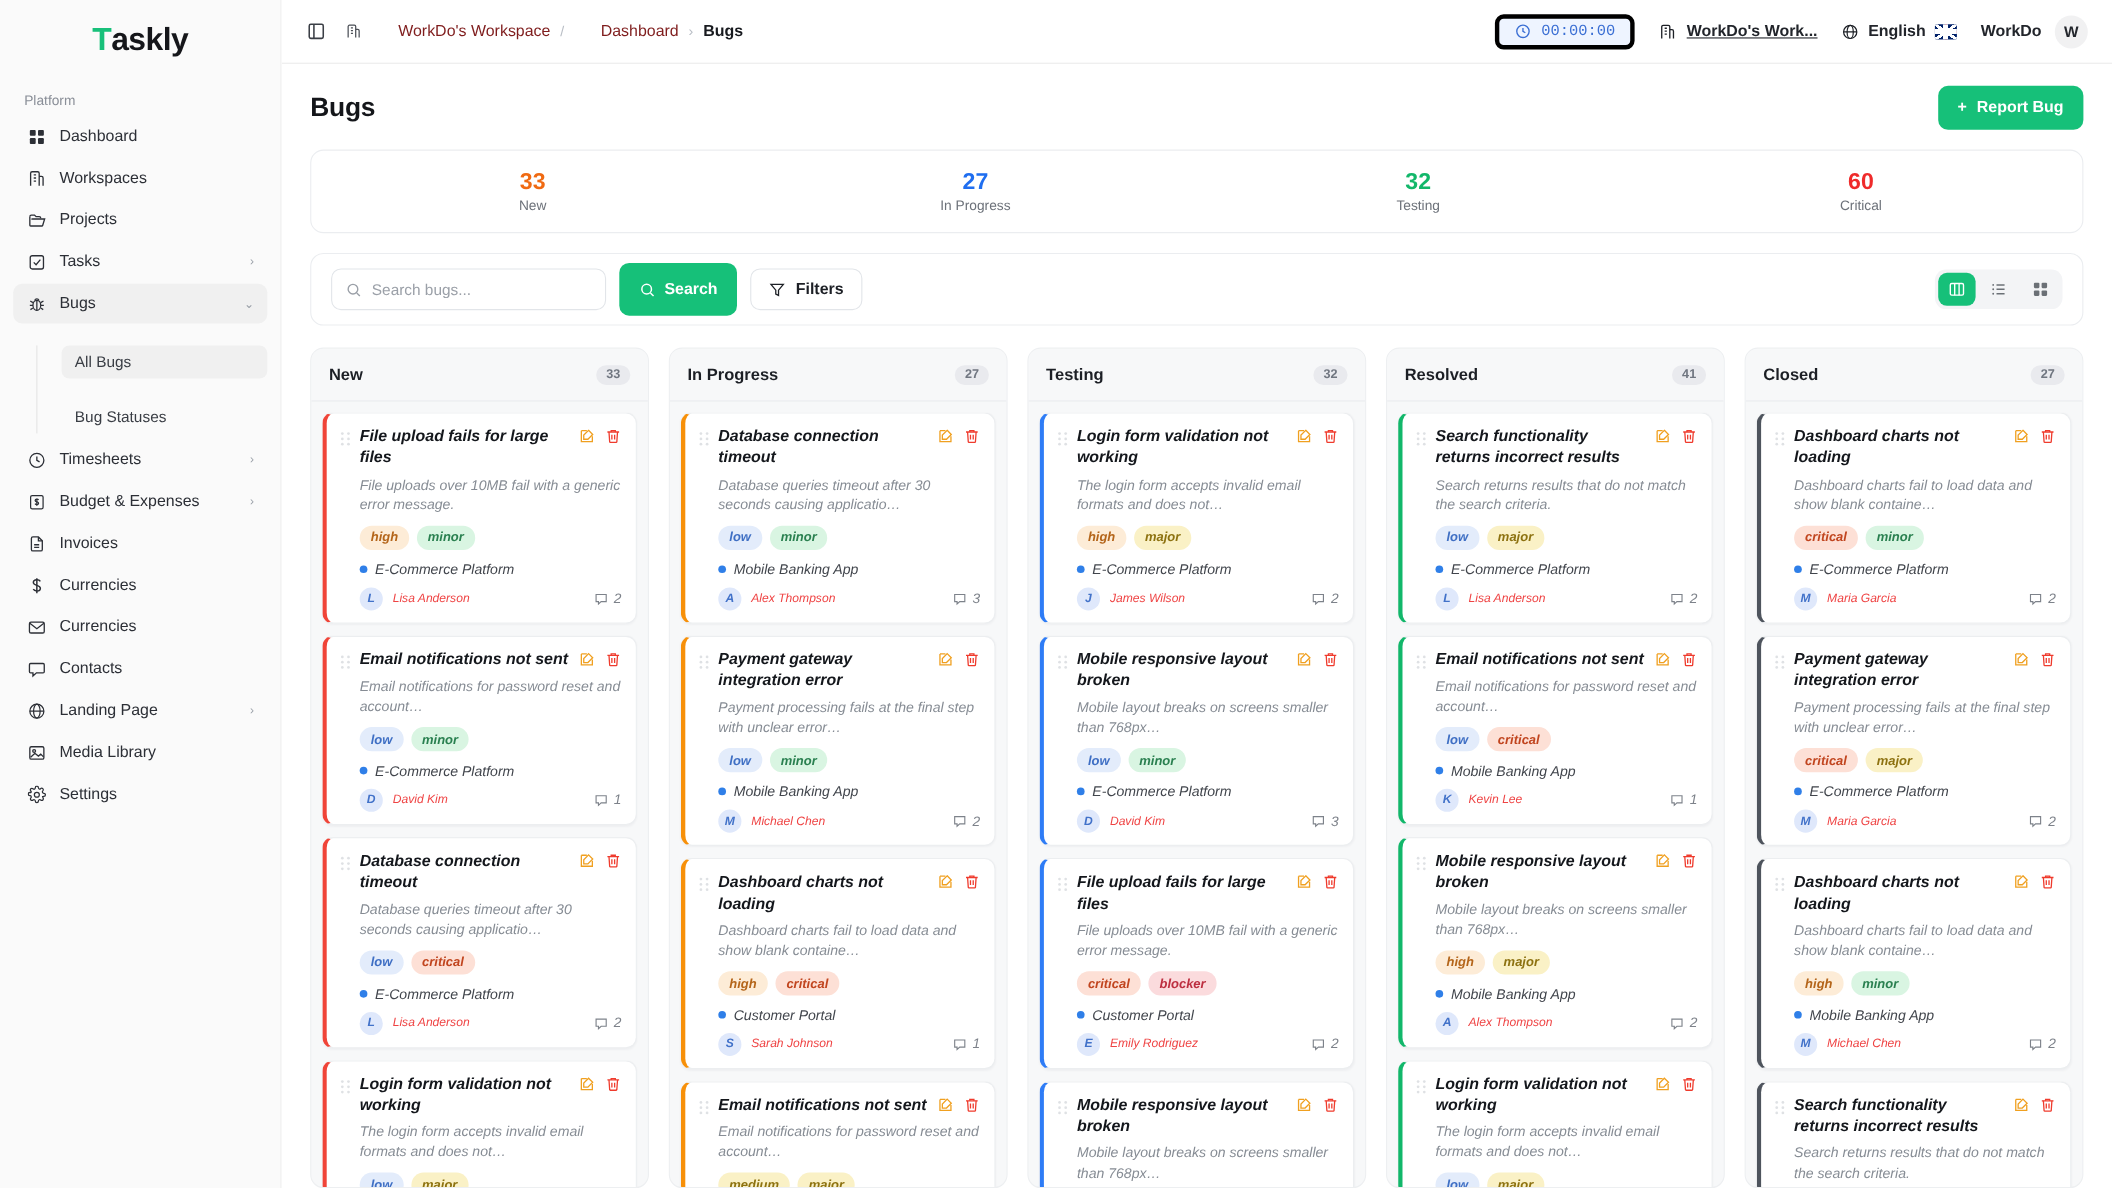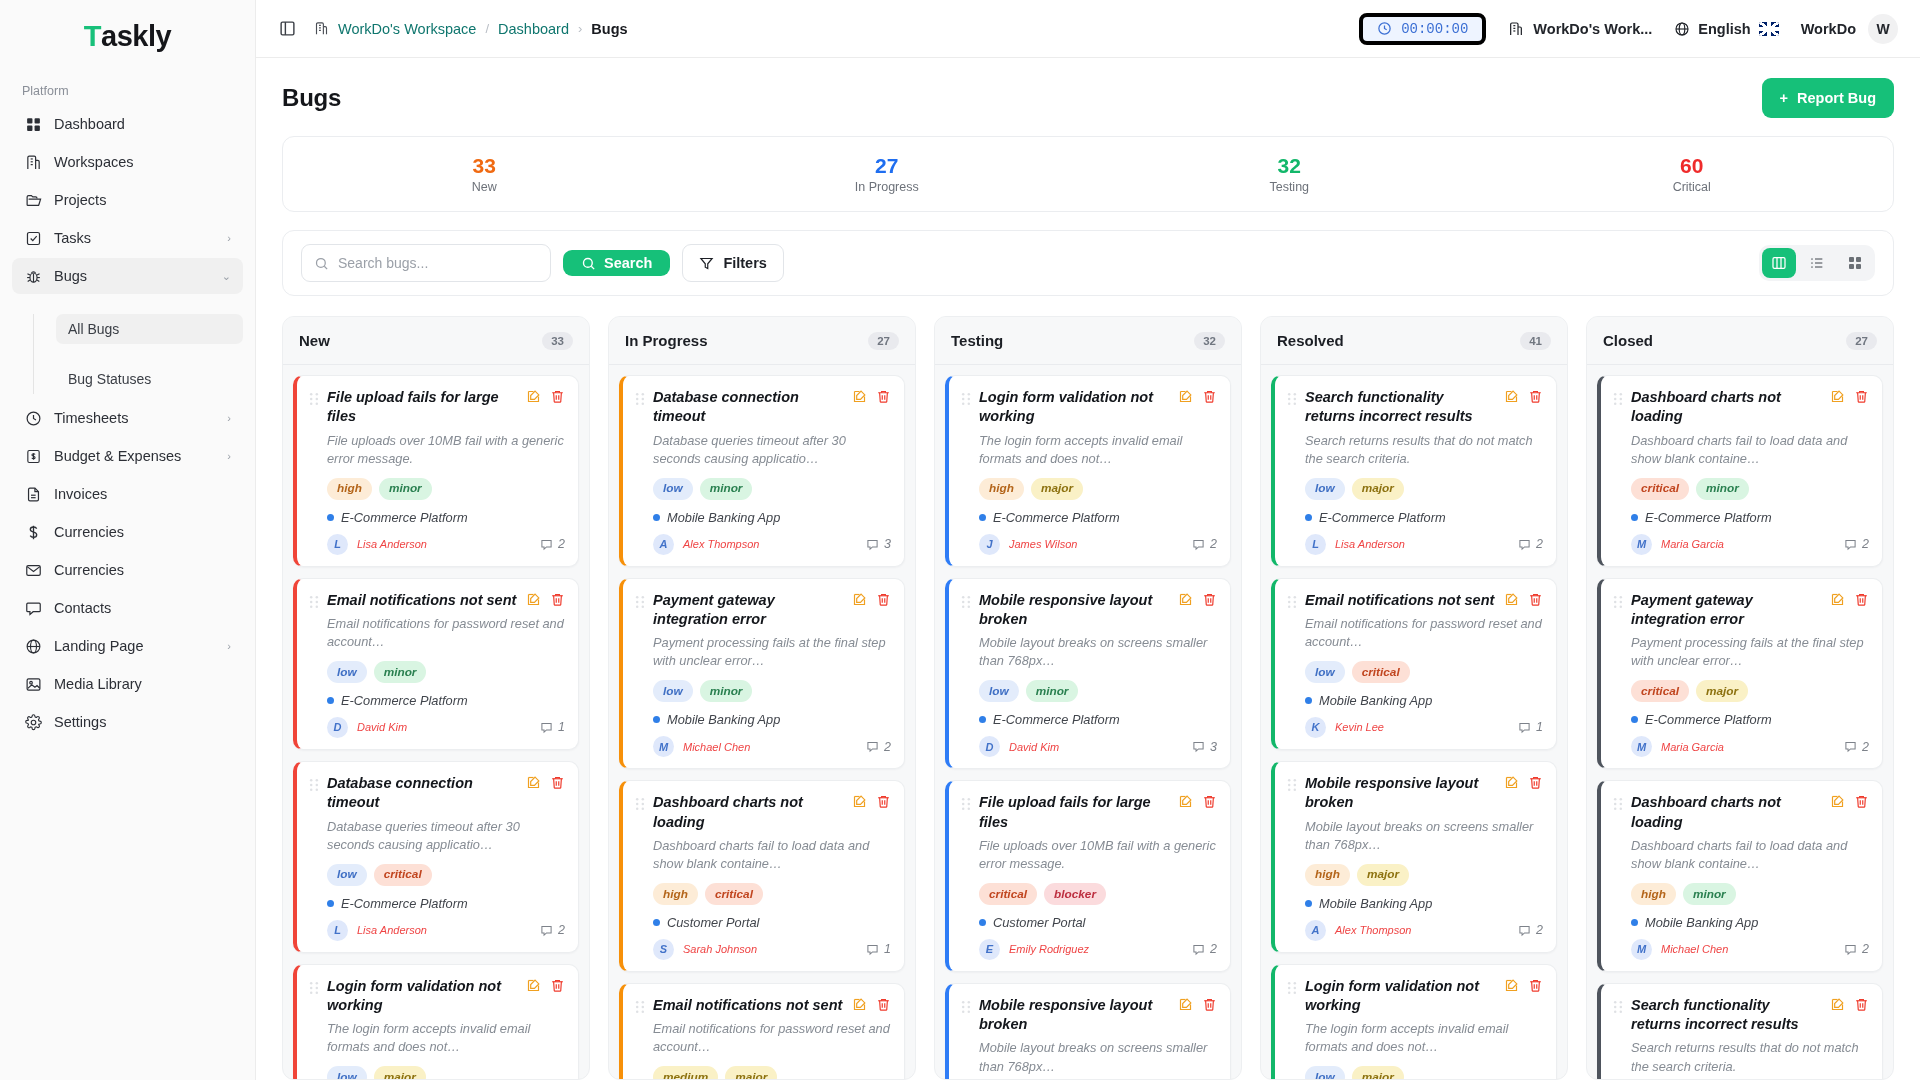--- a/index.html
+++ b/index.html
@@ -51,30 +51,30 @@
   .main { flex: 1; height: 1080px; display: flex; flex-direction: column; background: #fff; overflow: hidden; }
 
   .topbar {
     height: 58px; min-height: 58px; display: flex; align-items: center;
     border-bottom: 1px solid #ececec; padding: 0 22px 0 18px; gap: 0;
     background: #fff;
   }
   .panel-toggle { width: 26px; height: 26px; display:flex; align-items:center; justify-content:center; cursor: pointer; color:#3b3f46; }
   .crumbs { display: flex; align-items: center; gap: 9px; margin-left: 14px; font-size: 14.5px; }
   .crumbs .bi { display:flex; align-items:center; color:#4a4e55; }
-  .crumb-muted { color: #0f766e; cursor: pointer; }
+  .crumb-muted { color: #7f1d1d; cursor: pointer; margin-left: 24px; }
   .crumb-sep { color: #b9bec5; font-size: 13px; }
   .crumb-cur { color: #181a1f; font-weight: 600; }
   .topbar-right { margin-left: auto; display: flex; align-items: center; gap: 22px; }
   .timer {
     display:flex; align-items:center; gap:9px; height:32px; padding: 0 14px;
     background: #eef4ff; border: 4px solid #000000; border-radius: 8px;
     color: #3b6fd4; font-size: 14px; font-family: "Liberation Mono", monospace; cursor: pointer;
   }
-  .ws-sel { display:flex; align-items:flex-start; gap:9px; font-size:14.5px; color:#22252b; font-weight:600; cursor:pointer; }
+  .ws-sel { display:flex; align-items:flex-start; gap:9px; font-size:14.5px; color:#22252b; font-weight:600; cursor:pointer;text-decoration:underline; }
   .lang-sel { display:flex; align-items:center; gap:8px; font-size:14.5px; color:#22252b; font-weight:600; cursor:pointer; }
   .flag { width: 20px; height: 14px; border-radius: 2px; position: relative; overflow:hidden; background:#012169; flex:0 0 20px; }
   .flag:before { content:""; position:absolute; left:0; top:0; width:100%; height:100%;
     background:
       linear-gradient(to bottom right, transparent calc(50% - 1.4px), #fff calc(50% - 1.4px), #fff calc(50% + 1.4px), transparent calc(50% + 1.4px)),
       linear-gradient(to bottom left, transparent calc(50% - 1.4px), #fff calc(50% - 1.4px), #fff calc(50% + 1.4px), transparent calc(50% + 1.4px));
   }
   .flag:after { content:""; position:absolute; left:0; top:0; width:100%; height:100%;
     background:
       linear-gradient(to bottom, transparent calc(50% - 2.2px), #fff calc(50% - 2.2px), #fff calc(50% + 2.2px), transparent calc(50% + 2.2px)),
@@ -114,21 +114,21 @@
     width: 250px; height: 38px; border:1px solid #e2e5e9; border-radius:9px;
     display:flex; align-items:center; gap:9px; padding: 0 12px; background:#fff;
   }
   .search-wrap input {
     border:none; outline:none; font-size:14px; color:#2b2e34; width:100%;
     font-family:"Liberation Sans", sans-serif; background: transparent;
   }
   .search-wrap input::placeholder { color:#9ba0a8; }
   .btn-search {
     display:flex; align-items:center; gap:8px; background:#16c079; color:#fff; border:none;
-    border-radius:9px; height:26px; padding:0 18px; font-size:14.5px; font-weight:600; cursor:pointer;
+    border-radius:9px; height:48px; padding:0 18px; font-size:14.5px; font-weight:600; cursor:pointer;
     font-family:"Liberation Sans", sans-serif;
   }
   .btn-filters {
     display:flex; align-items:center; gap:9px; background:#fff; color:#1d2026; border:1px solid #e2e5e9;
     border-radius:9px; height:38px; padding:0 16px; font-size:14.5px; font-weight:600; cursor:pointer;
     font-family:"Liberation Sans", sans-serif;
   }
   .view-toggle { margin-left:auto; display:flex; align-items:center; gap:4px; background:#f3f4f6; border-radius:10px; padding:3px; }
   .vt-btn { width:34px; height:30px; border-radius:8px; display:flex; align-items:center; justify-content:center; cursor:pointer; color:#6b7076; }
   .vt-btn.active { background:#16c079; color:#fff; }

